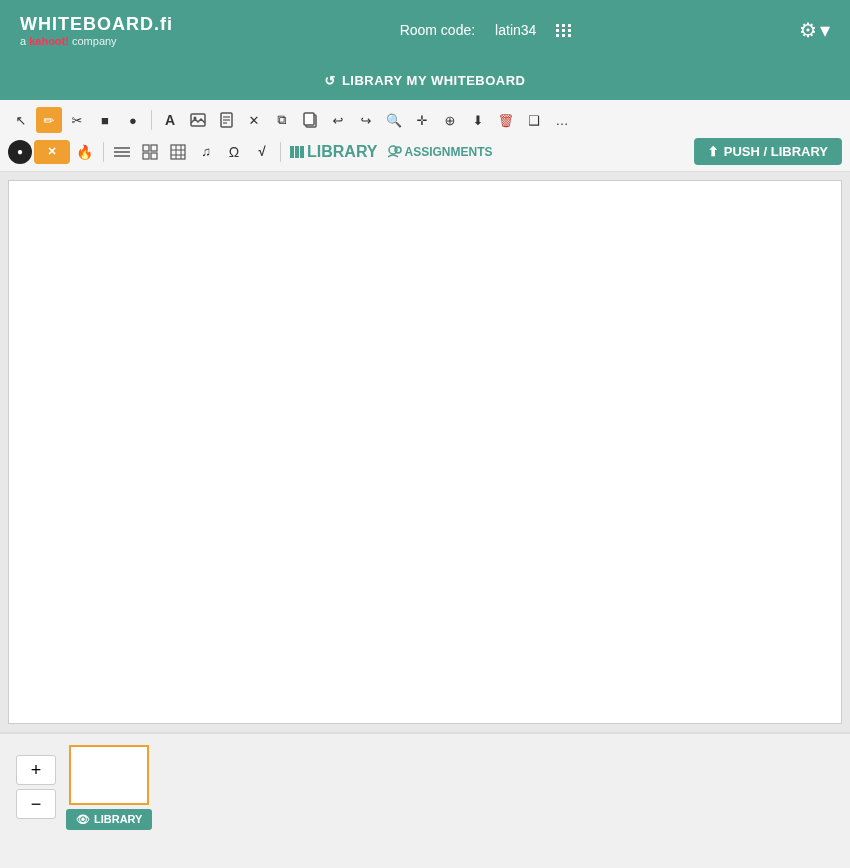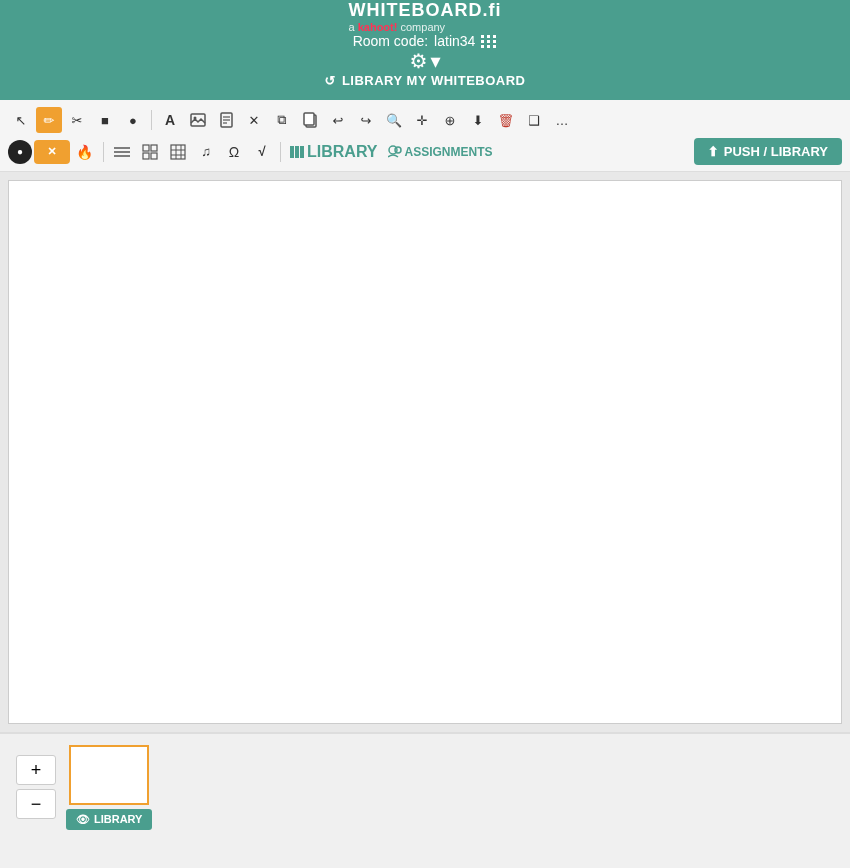--- a/index.html
+++ b/index.html
@@ -6,27 +6,26 @@
     body { font-family: Arial, sans-serif; background: #f0f0f0; width: 850px; height: 868px; overflow: hidden; }
 
     
     .header {
       background: #4a9e8e;
       height: 60px;
       display: flex;
       align-items: center;
       justify-content: space-between;
       padding: 0 20px;
-      flex-direction: column;
     }
     .logo-area { display: flex; flex-direction: column; }
     .logo-title { color: white; font-size: 18px; font-weight: bold; letter-spacing: 1px; }
     .logo-subtitle { color: rgba(255,255,255,0.85); font-size: 11px; }
     .kahoot-text { color: #ff3355; font-weight: bold; }
-    .room-code { color: white; font-size: 14px; display: flex; align-items: center; gap: 6px; }
+    .room-code { color: white; font-size: 14px; display: flex; align-items: center; gap: 20px; }
     .settings-area { display: flex; align-items: center; gap: 4px; color: white; cursor: pointer; }
     .gear-btn { background: none; border: none; color: white; font-size: 20px; cursor: pointer; display: flex; align-items: center; gap: 3px; }
 
     
     .toggle-bar {
       background: #4a9e8e;
       height: 40px;
       display: flex;
       align-items: center;
       justify-content: center;

